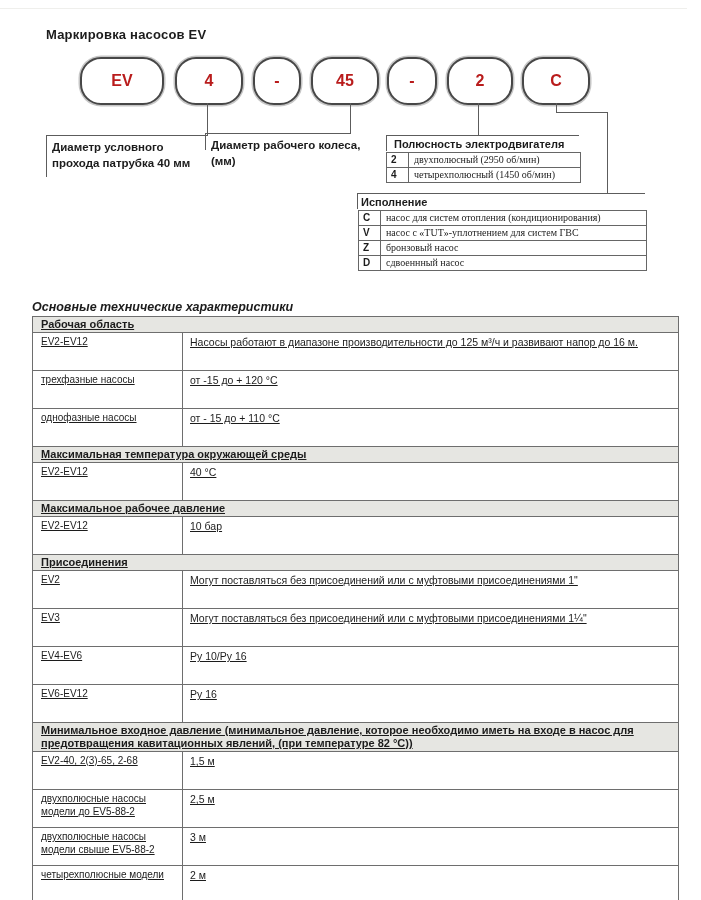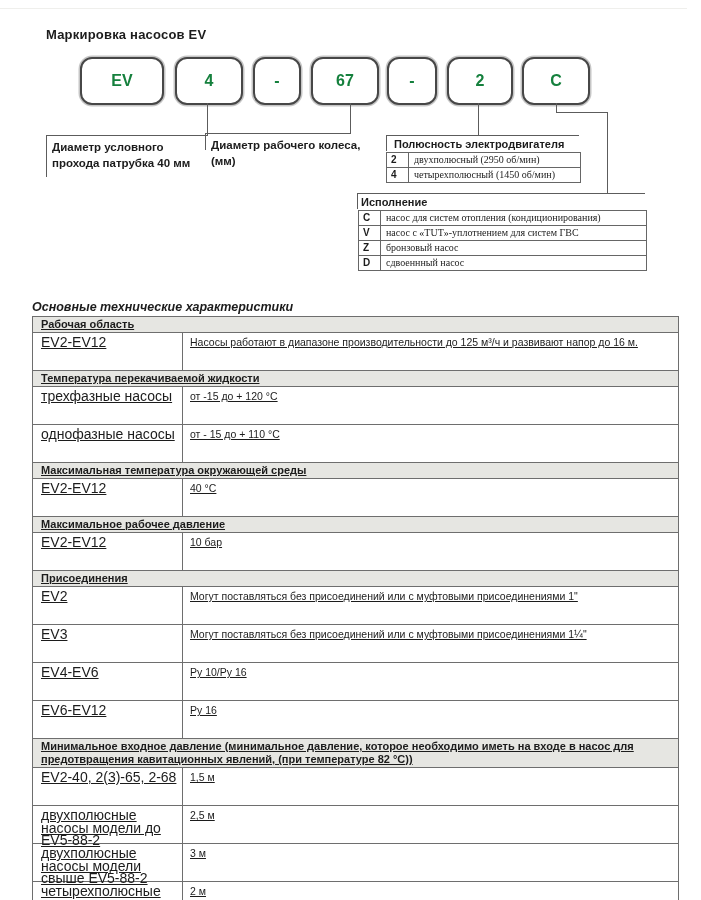--- a/index.html
+++ b/index.html
@@ -8,24 +8,24 @@
     font-family:"Liberation Sans", sans-serif; color:#1c1c1c; overflow:hidden;
   }
   .abs { position:absolute; }
   .top-rule { left:0; top:8px; width:701px; height:1px; background:#efefec; }
 
   
   .doc-title { left:46px; top:27px; font-size:13px; font-weight:bold; letter-spacing:.2px; }
 
   .codebox {
     position:absolute; top:57px; height:44px; background:#fff;
-    border:2px solid #474747; border-radius:12px;
+    border:2px solid #474747; border-radius:21px;
     box-shadow:0 0 0 1.5px #c6c6c6;
     display:flex; align-items:center; justify-content:center;
-    font-weight:bold; font-size:16px; color:#15803d;
+    font-weight:bold; font-size:16px; color:#b91c1c;
   }
   .bx0{left:80px;width:80px}
   .bx1{left:175px;width:64px}
   .bx2{left:253px;width:44px}
   .bx3{left:311px;width:64px}
   .bx4{left:387px;width:46px}
   .bx5{left:447px;width:62px}
   .bx6{left:522px;width:64px}
 
   .line { position:absolute; background:#5c5c5c; }
@@ -62,36 +62,36 @@
 
   
   .specs-title { left:32px; top:300px; font-size:12.5px; font-weight:bold;font-style:italic; }
   .specs-table { position:absolute; left:32px; top:316px; width:645px; border:1px solid #6e6e6e; background:#fff; }
   .spec-row { border-bottom:1px solid #6e6e6e;text-decoration:underline; }
   .spec-row:last-child { border-bottom:none; }
   .spec-row.header { background:#e6e6e2; font-weight:bold; font-size:11px; line-height:13px; padding:1px 6px 1px 8px; }
   .spec-row.data { display:flex; }
   .spec-row.data .c1 {
     width:137px; padding:3px 4px 2px 8px; border-right:1px solid #6e6e6e;
-    font-size:14px; line-height:12.5px;
+    font-size:10px; line-height:12.5px;
   }
   .spec-row.data .c2 { flex:1; padding:3px 2px 2px 7px; font-size:10.5px; line-height:12.5px; }
 </style>
 </head>
 <body>
 
 <div class="page">
   <div class="abs top-rule"></div>
 
   <div class="abs doc-title">Маркировка насосов EV</div>
 
   <div class="codebox bx0">EV</div>
   <div class="codebox bx1">4</div>
   <div class="codebox bx2">-</div>
-  <div class="codebox bx3">67</div>
+  <div class="codebox bx3">45</div>
   <div class="codebox bx4">-</div>
   <div class="codebox bx5">2</div>
   <div class="codebox bx6">C</div>
 
   <div class="line c1"></div>
   <div class="line l1t"></div>
   <div class="line l1s"></div>
   <div class="line c2"></div>
   <div class="line l2t"></div>
   <div class="line l2s"></div>
@@ -154,24 +154,20 @@
         <div class="hcell">Рабочая область</div>
 
       </div>
 
       <div class="spec-row data">
 
         <div class="c1">EV2-EV12</div>
         <div class="c2">Насосы работают в диапазоне производительности до 125 м³/ч и развивают напор до 16 м.</div>
       </div>
 
-      <div class="spec-row header">
-        <div class="hcell">Температура перекачиваемой жидкости</div>
-
-      </div>
 
       <div class="spec-row data">
 
         <div class="c1">трехфазные насосы</div>
         <div class="c2">от -15 до + 120 °С</div>
       </div>
 
       <div class="spec-row data">
 
         <div class="c1">однофазные насосы</div>

